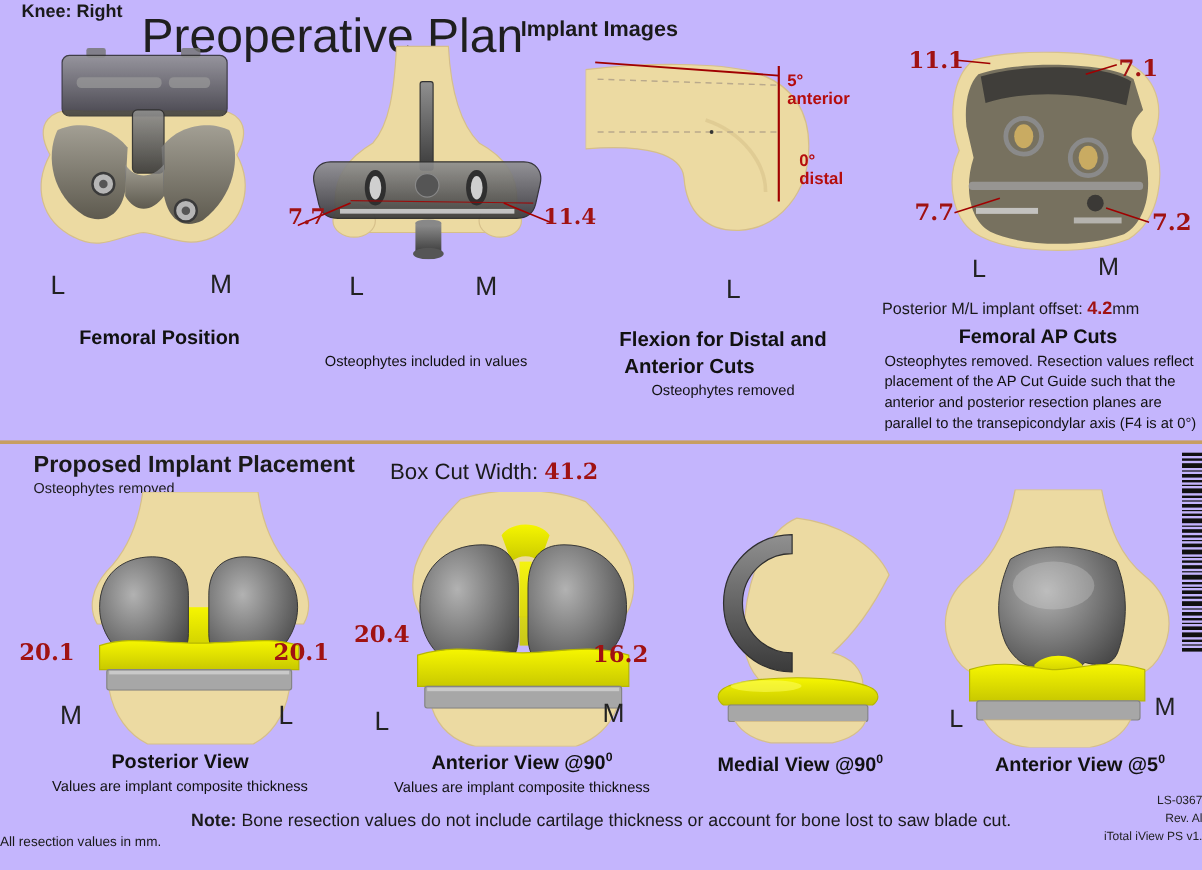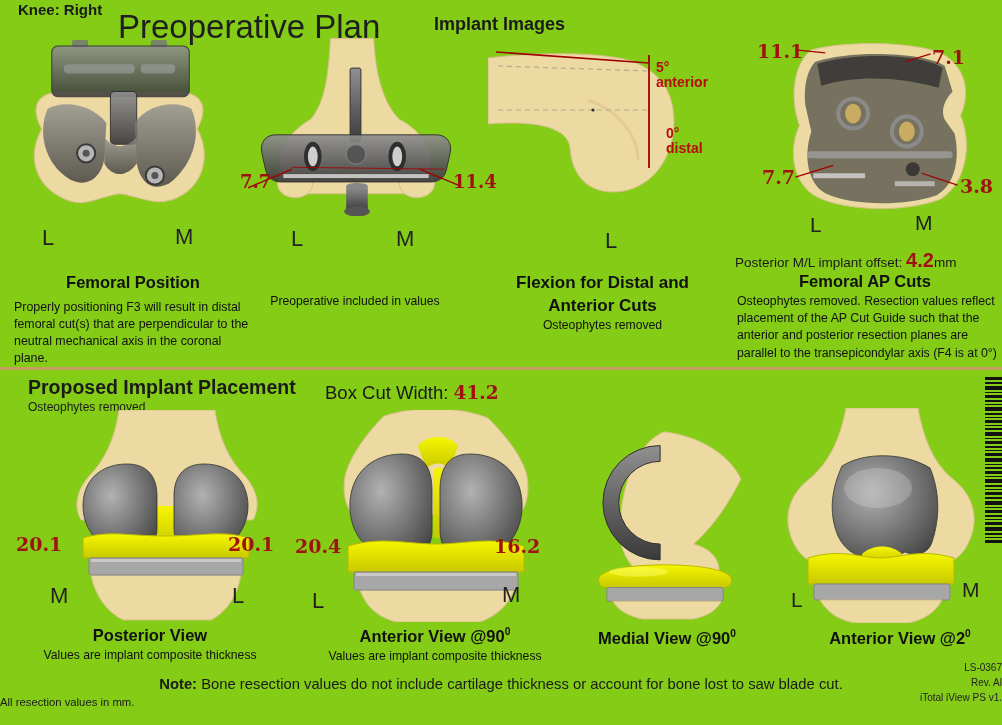--- a/index.html
+++ b/index.html
@@ -1,17 +1,17 @@
 <!DOCTYPE html>
 <html><head>
 <meta charset="utf-8">
 <style>
   html,body{margin:0;padding:0;background:#ffffff;}
   #canvas{
-    position:relative;width:1002px;height:725px;background:#84cc16;
+    position:relative;width:1002px;height:725px;background:#c4b5fd;
     font-family:"Liberation Sans","DejaVu Sans",sans-serif;color:#1a1a1a;
     overflow:hidden;
   }
   .abs{position:absolute;}
   .num{font-family:"DejaVu Serif","Liberation Serif",serif;font-weight:700;color:#a01212;}
   .lbl{font-size:22px;font-weight:400;color:#222;}
   .ptitle{font-weight:700;font-size:16.5px;text-align:center;color:#111;}
   .psub{font-size:12.2px;text-align:center;color:#111;}
   .pcaption{font-size:12.4px;line-height:1.38;color:#111;}
   .ann{font-size:14px;font-weight:700;color:#b50d0d;line-height:1.1;}
@@ -35,21 +35,21 @@
           <stop offset="1" stop-color="#474747"></stop>
       </radialGradient>
       <linearGradient id="g-yellow" x1="0" y1="0" x2="0" y2="1">
         <stop offset="0" stop-color="#f6f600"></stop>
           <stop offset="1" stop-color="#c9c900"></stop>
       </linearGradient>
     </defs>
   </svg>
 
   <div class="abs" style="left:18px;top:1px;font-size:15px;font-weight:600;">Knee: Right</div>
-  <div class="abs" style="left:118px;top:8px;font-size:33px;font-weight:300;color:#1f1f1f;">Preoperative Plan</div>
+  <div class="abs" style="left:118px;top:8px;font-size:40px;font-weight:300;color:#1f1f1f;">Preoperative Plan</div>
   <div class="abs" style="left:434px;top:14px;font-size:18px;font-weight:700;">Implant Images</div>
 
   <svg class="abs" style="left:12px;top:36px;" width="215" height="182" viewBox="0 0 210 180">
     <path d="M28,92 C14,66 28,52 56,56 L154,56 C182,52 196,66 182,92 C196,118 188,148 162,160 C140,170 124,158 105,156 C86,158 70,172 48,160 C20,146 14,118 28,92 Z" fill="#ecdaa2" stroke="#d6bf8a"></path>
     <rect x="58" y="4" width="16" height="8" rx="2" fill="#777" opacity=".85"></rect>
     <rect x="136" y="4" width="16" height="8" rx="2" fill="#777" opacity=".85"></rect>
     <rect x="38" y="10" width="136" height="50" rx="6" fill="url(#g-metal)" opacity=".88" stroke="#2e2e2e"></rect>
     <rect x="50" y="28" width="70" height="9" rx="4" fill="#9a9a9a" opacity=".7"></rect>
     <rect x="126" y="28" width="34" height="9" rx="4" fill="#9a9a9a" opacity=".7"></rect>
     <rect x="96" y="55" width="26" height="52" rx="4" fill="url(#g-metal)" opacity=".92" stroke="#2e2e2e"></rect>
@@ -57,21 +57,20 @@
     <path d="M176,72 C186,94 180,126 154,146 C138,154 126,146 122,126 L120,86 C134,66 162,64 176,72 Z" fill="url(#g-metal)" opacity=".8"></path>
     <path d="M90,100 C98,112 112,112 122,100 L122,126 C112,140 98,140 90,126 Z" fill="url(#g-metal)" opacity=".8"></path>
     <circle cx="72" cy="116" r="9" fill="#b6b6b6" stroke="#3a3a3a" stroke-width="2"></circle>
     <circle cx="72" cy="116" r="3.5" fill="#555"></circle>
     <circle cx="140" cy="138" r="9" fill="#b6b6b6" stroke="#3a3a3a" stroke-width="2"></circle>
     <circle cx="140" cy="138" r="3.5" fill="#555"></circle>
   </svg>
   <div class="abs lbl" style="left:42px;top:225px;">L</div>
   <div class="abs lbl" style="left:175px;top:224px;">M</div>
   <div class="abs ptitle" style="left:8px;top:273px;width:250px;">Femoral Position</div>
-  <div class="abs pcaption" style="left:14px;top:299px;width:244px;">Properly positioning F3 will result in distal femoral cut(s) that are perpendicular to the neutral mechanical axis in the coronal plane.</div>
 
   <svg class="abs" style="left:248px;top:36px;" width="216" height="180" viewBox="0 0 220 178">
     <path d="M84,0 L128,0 C130,38 138,66 154,82 C176,94 188,110 186,136 C186,150 178,158 168,158 L52,158 C40,158 32,148 32,136 C30,110 44,94 64,82 C78,66 82,38 84,0 Z" fill="#ecdaa2" stroke="#d6bf8a"></path>
     <ellipse cx="48" cy="148" rx="18" ry="14" fill="#ecdaa2" stroke="#d6bf8a"></ellipse>
     <ellipse cx="172" cy="148" rx="18" ry="14" fill="#ecdaa2" stroke="#d6bf8a"></ellipse>
     <rect x="104" y="30" width="11" height="75" rx="2" fill="url(#g-metal)" stroke="#333"></rect>
     <path d="M28,98 L192,98 C202,98 208,106 206,116 L202,134 C200,142 194,146 186,146 L34,146 C26,146 20,142 18,134 L14,116 C12,106 18,98 28,98 Z" fill="url(#g-metal)" opacity=".93" stroke="#2b2b2b"></path>
     <ellipse cx="66" cy="120" rx="9" ry="15" fill="#2f2f2f"></ellipse>
     <ellipse cx="66" cy="120" rx="5" ry="10" fill="#cfcfcf"></ellipse>
     <ellipse cx="152" cy="120" rx="9" ry="15" fill="#2f2f2f"></ellipse>
@@ -82,42 +81,42 @@
     <ellipse cx="111" cy="176" rx="13" ry="5" fill="#555"></ellipse>
     <ellipse cx="111" cy="150" rx="11" ry="3" fill="#888"></ellipse>
     <line x1="45" y1="131" x2="200" y2="133" stroke="#a40000" stroke-width="1" opacity=".85"></line>
     <line x1="0" y1="152" x2="45" y2="133" stroke="#a40000" stroke-width="1.4"></line>
     <line x1="216" y1="150" x2="175" y2="133" stroke="#a40000" stroke-width="1.4"></line>
   </svg>
   <div class="abs num" style="left:240px;top:171px;font-size:18px;">7.7</div>
   <div class="abs num" style="left:453px;top:171px;font-size:18px;text-align:right;">11.4</div>
   <div class="abs lbl" style="left:291px;top:226px;">L</div>
   <div class="abs lbl" style="left:396px;top:226px;">M</div>
-  <div class="abs psub" style="left:250px;top:294px;width:210px;">Preoperative included in values</div>
+  <div class="abs psub" style="left:250px;top:294px;width:210px;">Osteophytes included in values</div>
 
   <svg class="abs" style="left:488px;top:40px;" width="235" height="190" viewBox="0 0 235 190">
     <path d="M0,18 C50,12 110,12 140,20 C172,30 186,52 186,82 C186,120 162,150 128,152 C100,153 84,136 82,108 C80,88 50,80 0,84 Z" fill="#ecdaa2" stroke="#d6bf8a"></path>
     <path d="M100,60 C130,70 150,95 150,120" fill="none" stroke="#dcc68e" stroke-width="3" opacity=".7"></path>
     <line x1="10" y1="26" x2="161" y2="31" stroke="#b9a98c" stroke-width="1.2" stroke-dasharray="5,4"></line>
     <line x1="10" y1="70" x2="161" y2="70" stroke="#b9a98c" stroke-width="1.2" stroke-dasharray="5,4"></line>
     <circle cx="105" cy="70" r="1.6" fill="#333"></circle>
     <line x1="8" y1="12" x2="161" y2="23" stroke="#a00000" stroke-width="1.6"></line>
     <line x1="161" y1="15" x2="161" y2="128" stroke="#a00000" stroke-width="1.8"></line>
   </svg>
   <div class="abs ann" style="left:656px;top:60px;">
     <div>5°</div>
     <div>anterior</div>
   </div>
   <div class="abs ann" style="left:666px;top:126px;">
     <div>0°</div>
     <div>distal</div>
   </div>
   <div class="abs lbl" style="left:605px;top:228px;">L</div>
   <div class="abs ptitle" style="left:480px;top:273px;width:245px;font-size:17px;">Flexion for Distal and</div>
-  <div class="abs ptitle" style="left:480px;top:296px;width:245px;font-size:17px;">Anterior Cuts</div>
+  <div class="abs ptitle" style="left:452px;top:296px;width:245px;font-size:17px;">Anterior Cuts</div>
   <div class="abs psub" style="left:480px;top:318px;width:245px;">Osteophytes removed</div>
 
   <svg class="abs" style="left:745px;top:36px;" width="255" height="184" viewBox="0 0 255 185">
     <path d="M66,14 C104,4 172,6 198,18 C222,32 226,58 216,80 C228,108 222,148 196,164 C160,178 100,176 72,162 C48,150 42,116 54,90 C44,62 48,28 66,14 Z" fill="#ecdaa2" stroke="#d8c28c"></path>
     <path d="M70,26 C105,14 180,16 200,30 L208,56 C200,64 196,74 200,84 L210,98 C216,124 210,150 192,160 C158,172 104,170 80,158 C62,148 58,120 66,96 L60,70 C58,50 62,34 70,26 Z" fill="#3f3f3f" opacity=".68"></path>
     <path d="M72,28 C110,16 178,18 198,32 L194,52 C150,40 110,40 76,50 Z" fill="#2e2e2e" opacity=".75"></path>
     <circle cx="108" cy="78" r="15" fill="none" stroke="#8a8a8a" stroke-width="4"></circle>
     <ellipse cx="108" cy="78" rx="8" ry="10" fill="#c9ab62"></ellipse>
     <circle cx="162" cy="96" r="15" fill="none" stroke="#8a8a8a" stroke-width="4"></circle>
     <ellipse cx="162" cy="96" rx="8" ry="10" fill="#c9ab62"></ellipse>
@@ -126,26 +125,26 @@
     <rect x="150" y="146" width="40" height="5" fill="#d0d0d0" opacity=".7"></rect>
     <circle cx="168" cy="134" r="7" fill="#2c2c2c" opacity=".8"></circle>
     <line x1="50" y1="14" x2="80" y2="17" stroke="#a00000" stroke-width="1.3"></line>
     <line x1="160" y1="26" x2="186" y2="18" stroke="#a00000" stroke-width="1.3"></line>
     <line x1="50" y1="142" x2="88" y2="130" stroke="#a00000" stroke-width="1.3"></line>
     <line x1="177" y1="138" x2="213" y2="150" stroke="#a00000" stroke-width="1.3"></line>
   </svg>
   <div class="abs num" style="left:757px;top:40px;font-size:19px;text-align:right;">11.1</div>
   <div class="abs num" style="left:932px;top:46px;font-size:19px;">7.1</div>
   <div class="abs num" style="left:762px;top:166px;font-size:19px;">7.7</div>
-  <div class="abs num" style="left:960px;top:175px;font-size:19px;">3.8</div>
+  <div class="abs num" style="left:960px;top:175px;font-size:19px;">7.2</div>
   <div class="abs lbl" style="left:810px;top:213px;font-size:21px;">L</div>
   <div class="abs lbl" style="left:915px;top:211px;font-size:21px;">M</div>
   <div class="abs" style="left:735px;top:249px;font-size:13.5px;">
     <span>Posterior M/L implant offset:</span>
-    <span class="num" style="font-size:20px;font-family:'Liberation Sans',sans-serif;font-weight:700;">4.2</span><span>mm</span>
+    <span class="num" style="font-size:15px;font-family:'Liberation Sans',sans-serif;font-weight:700;">4.2</span><span>mm</span>
   </div>
   <div class="abs ptitle" style="left:760px;top:272px;width:210px;">Femoral AP Cuts</div>
   <div class="abs pcaption" style="left:737px;top:293px;width:262px;font-size:12.3px;line-height:1.4;">Osteophytes removed. Resection values reflect placement of the AP Cut Guide such that the anterior and posterior resection planes are parallel to the transepicondylar axis (F4 is at 0°)</div>
 
   <div class="abs divider" style="left:0;top:367px;width:1002px;height:3px;"></div>
 
   <div class="abs" style="left:28px;top:376px;font-size:19.5px;font-weight:700;text-align:center;">Proposed Implant Placement</div>
   <div class="abs" style="left:28px;top:400px;font-size:12px;">Osteophytes removed</div>
   <div class="abs" style="left:325px;top:382px;font-size:18.5px;">
     <span>Box Cut Width:</span>
@@ -173,21 +172,21 @@
     <path d="M54,6 C84,-4 128,-4 158,8 C176,26 190,44 196,62 C200,78 198,94 190,104 L22,104 C14,94 12,78 16,62 C22,44 36,24 54,6 Z" fill="#ecdaa2" stroke="#d6bf8a"></path>
     <path d="M30,180 C36,198 50,208 66,212 L150,212 C166,206 178,196 184,180 Z" fill="#ecdaa2" stroke="#d6bf8a"></path>
     <path d="M88,36 C96,24 120,24 128,36 L120,58 C112,52 104,52 96,58 Z" fill="url(#g-yellow)"></path>
     <rect x="103" y="58" width="10" height="70" fill="url(#g-yellow)" opacity=".9"></rect>
     <path d="M20,100 C18,66 40,44 72,44 C92,44 102,56 102,80 L102,120 C102,142 88,152 68,150 C40,146 22,128 20,100 Z" fill="url(#g-cond)" stroke="#333" stroke-width=".8"></path>
     <path d="M192,100 C194,66 172,44 140,44 C120,44 110,56 110,80 L110,120 C110,142 124,152 144,150 C172,146 190,128 192,100 Z" fill="url(#g-cond)" stroke="#333" stroke-width=".8"></path>
     <path d="M18,136 C52,126 76,134 106,134 C136,134 160,126 194,136 L194,162 L18,162 Z" fill="url(#g-yellow)" stroke="#b7b700"></path>
     <rect x="24" y="162" width="164" height="18" rx="2" fill="#a7a7a7" stroke="#858585"></rect>
     <rect x="26" y="163" width="160" height="3" fill="#c9c9c9"></rect>
   </svg>
-  <div class="abs num" style="left:295px;top:535px;font-size:19px;">20.4</div>
+  <div class="abs num" style="left:295px;top:518px;font-size:19px;">20.4</div>
   <div class="abs num" style="left:494px;top:535px;font-size:19px;">16.2</div>
   <div class="abs lbl" style="left:312px;top:588px;">L</div>
   <div class="abs lbl" style="left:502px;top:582px;">M</div>
   <div class="abs ptitle" style="left:320px;top:626px;width:230px;">
     <span>Anterior View @90</span><sup>0</sup>
   </div>
   <div class="abs psub" style="left:315px;top:649px;width:240px;">Values are implant composite thickness</div>
 
   <svg class="abs" style="left:578px;top:416px;" width="178" height="204" viewBox="0 0 178 207">
     <path d="M86,16 C120,20 152,38 164,64 C150,92 134,114 116,130 C132,134 142,144 142,158 L60,158 C44,146 38,124 42,100 C46,60 62,26 86,16 Z" fill="#ecdaa2" stroke="#d6bf8a"></path>
@@ -206,21 +205,21 @@
     <path d="M64,58 C86,44 126,44 152,60 C162,84 162,110 154,134 C150,146 140,148 126,144 C118,154 104,156 96,148 C82,152 68,144 60,128 C50,104 54,80 64,58 Z" fill="url(#g-cond)" stroke="#333" stroke-width=".8"></path>
     <ellipse cx="100" cy="80" rx="34" ry="20" fill="#d6d6d6" opacity=".3"></ellipse>
     <path d="M84,146 C94,136 114,136 124,146 L124,154 L84,154 Z" fill="url(#g-yellow)"></path>
     <path d="M30,150 C62,140 84,150 102,150 C122,150 142,140 176,150 L176,176 L30,176 Z" fill="url(#g-yellow)" stroke="#b7b700"></path>
     <rect x="36" y="176" width="136" height="16" rx="2" fill="#a7a7a7" stroke="#858585"></rect>
     <path d="M42,192 C50,206 64,214 80,215 L130,215 C146,212 158,204 164,192 Z" fill="#ecdaa2" stroke="#d6bf8a"></path>
   </svg>
   <div class="abs lbl" style="left:791px;top:588px;font-size:21px;">L</div>
   <div class="abs lbl" style="left:962px;top:578px;font-size:21px;">M</div>
   <div class="abs ptitle" style="left:800px;top:628px;width:200px;">
-    <span>Anterior View @2</span><sup>0</sup>
+    <span>Anterior View @5</span><sup>0</sup>
   </div>
 
   <svg class="abs" style="left:985px;top:377px;" width="17" height="168" viewBox="0 0 17 168">
     <g fill="#111">
       <rect x="0" y="0" width="17" height="3"></rect>
         <rect x="0" y="5" width="17" height="2"></rect>
         <rect x="0" y="9" width="17" height="4"></rect>
         <rect x="0" y="15" width="17" height="1"></rect>
         <rect x="0" y="18" width="17" height="3"></rect>
         <rect x="0" y="23" width="17" height="2"></rect>

